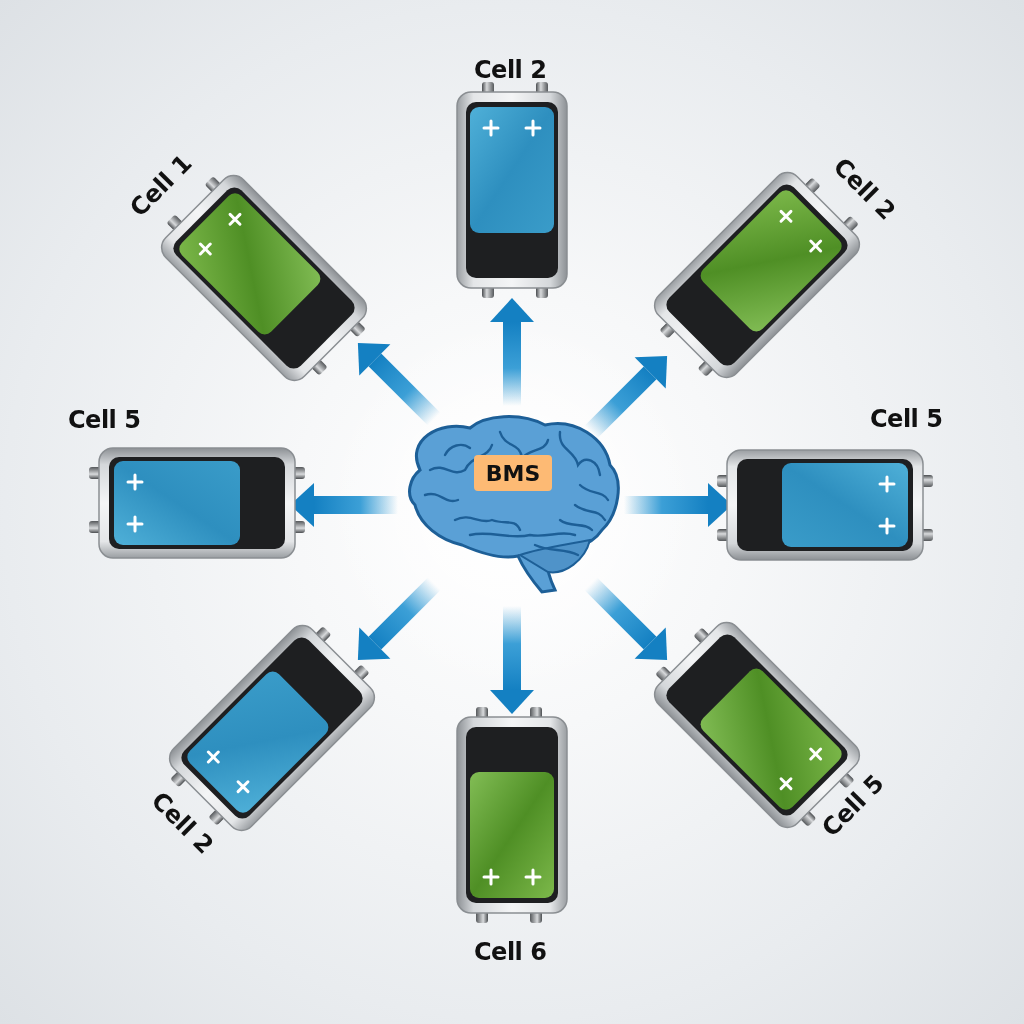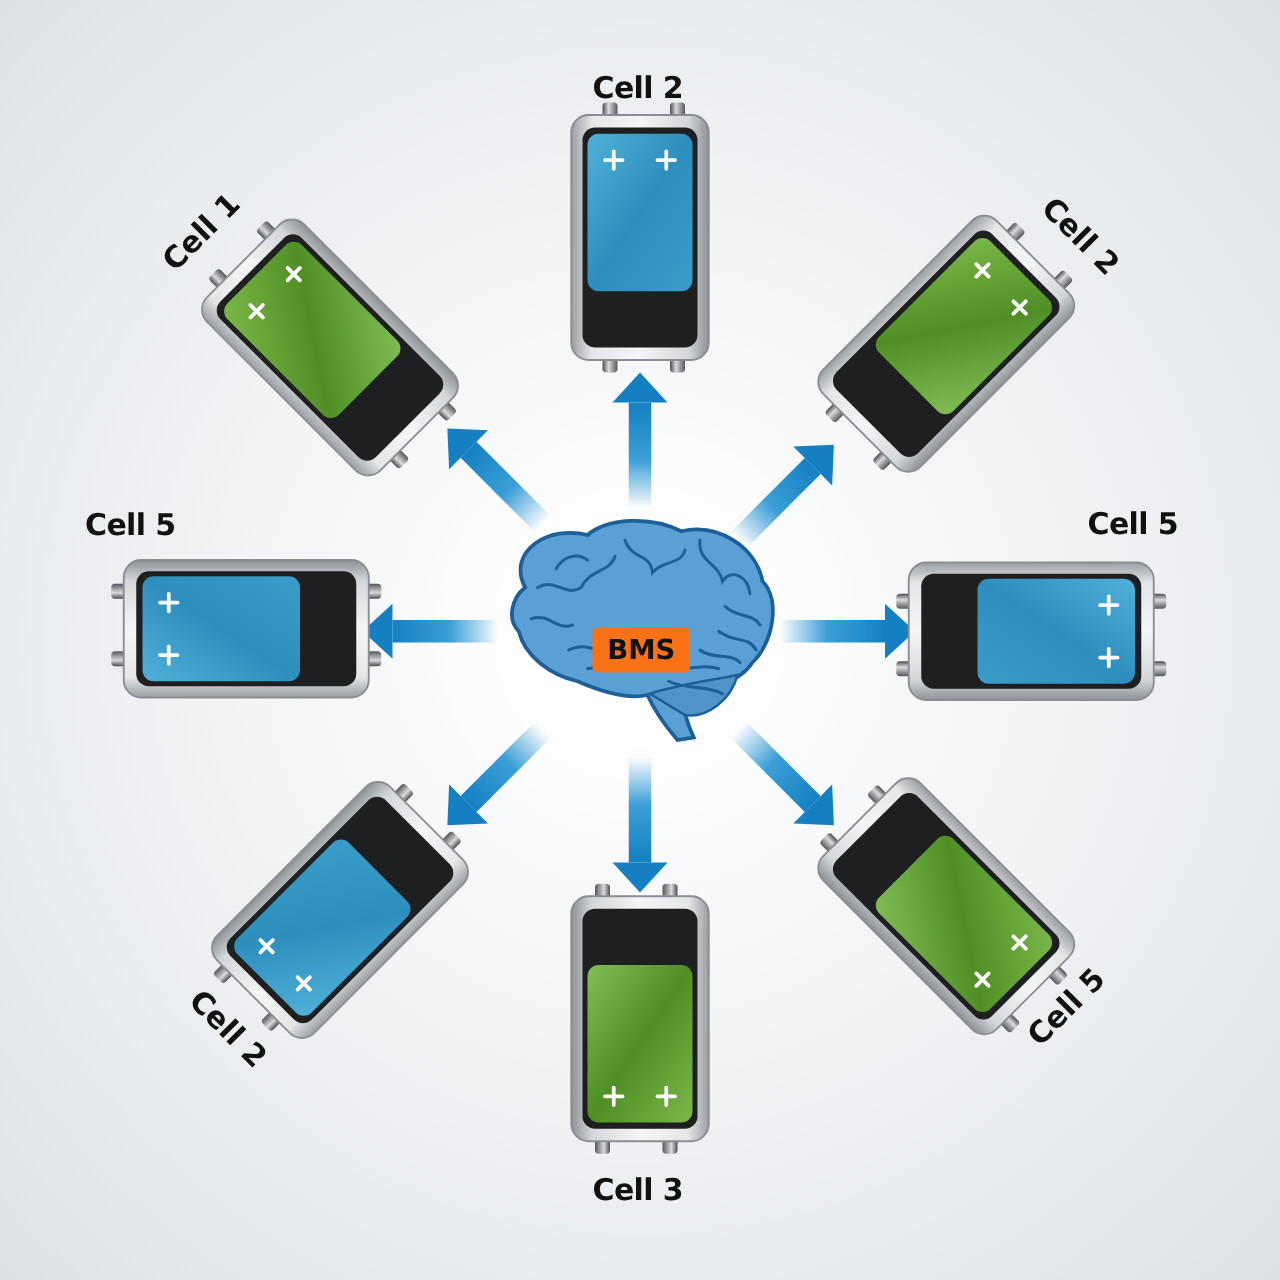--- a/index.html
+++ b/index.html
@@ -1,21 +1,21 @@
 <!DOCTYPE html>
 <html><head>
 <meta charset="utf-8">
 <style>
   html,body{margin:0;padding:0;}
   body{width:1024px;height:1024px;overflow:hidden;position:relative;
     background:radial-gradient(circle at 50% 50%, #ffffff 0%, #f7f8f9 30%, #e9ecef 70%, #dde1e5 100%);
     font-family:"DejaVu Sans","Liberation Sans",sans-serif;}
   .canvas{position:absolute;left:0;top:0;width:1024px;height:1024px;}
   .label{position:absolute;font-weight:bold;font-size:24px;color:#111;white-space:nowrap;letter-spacing:-0.5px;}
-  .bms-box{position:absolute;left:474px;top:502px;width:78px;height:36px;background:#f97316;border-radius:4px;
+  .bms-box{position:absolute;left:474px;top:455px;width:78px;height:36px;background:#fdba74;border-radius:4px;
     display:flex;align-items:center;justify-content:center;font-weight:bold;font-size:22px;color:#111;}
 </style>
 </head>
 <body>
 
 <svg class="canvas" viewBox="0 0 1024 1024">
   <defs>
     <linearGradient id="casing" x1="0" y1="0" x2="1" y2="0">
       <stop offset="0" stop-color="#9a9ea2"></stop>
       <stop offset="0.15" stop-color="#e4e6e8"></stop>
@@ -163,16 +163,16 @@
   </g>
 
   <text x="0" y="0" font-family="DejaVu Sans, sans-serif" font-weight="bold" font-size="24" fill="#111" transform="translate(140,218) rotate(-45)" id="lbl-tl">Cell 1</text>
   <text x="0" y="0" font-family="DejaVu Sans, sans-serif" font-weight="bold" font-size="24" fill="#111" transform="translate(832,168) rotate(45)" id="lbl-tr">Cell 2</text>
   <text x="0" y="0" font-family="DejaVu Sans, sans-serif" font-weight="bold" font-size="24" fill="#111" transform="translate(832,838) rotate(-45)" id="lbl-br">Cell 5</text>
   <text x="0" y="0" font-family="DejaVu Sans, sans-serif" font-weight="bold" font-size="24" fill="#111" transform="translate(150,802) rotate(45)" id="lbl-bl">Cell 2</text>
 </svg>
 
 <div class="label" style="left:474px;top:56px;">Cell 2</div>
 <div class="label" style="left:870px;top:405px;">Cell 5</div>
-<div class="label" style="left:474px;top:938px;">Cell 3</div>
+<div class="label" style="left:474px;top:938px;">Cell 6</div>
 <div class="label" style="left:68px;top:406px;">Cell 5</div>
 
 <div class="bms-box">BMS</div>
 
 </body></html>

